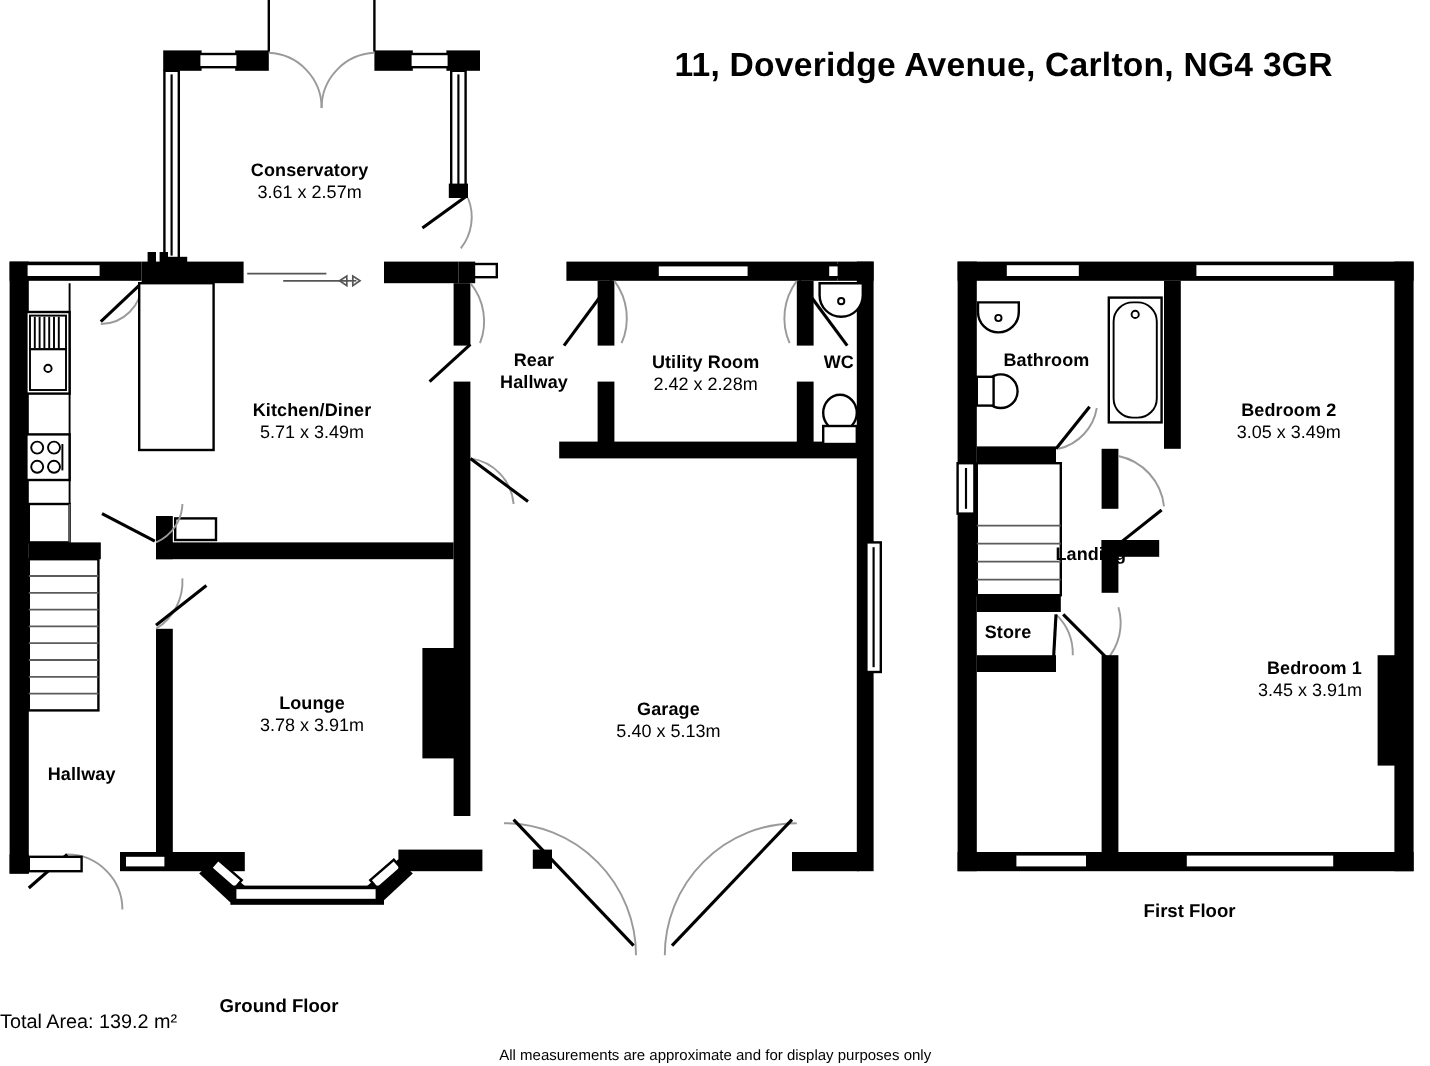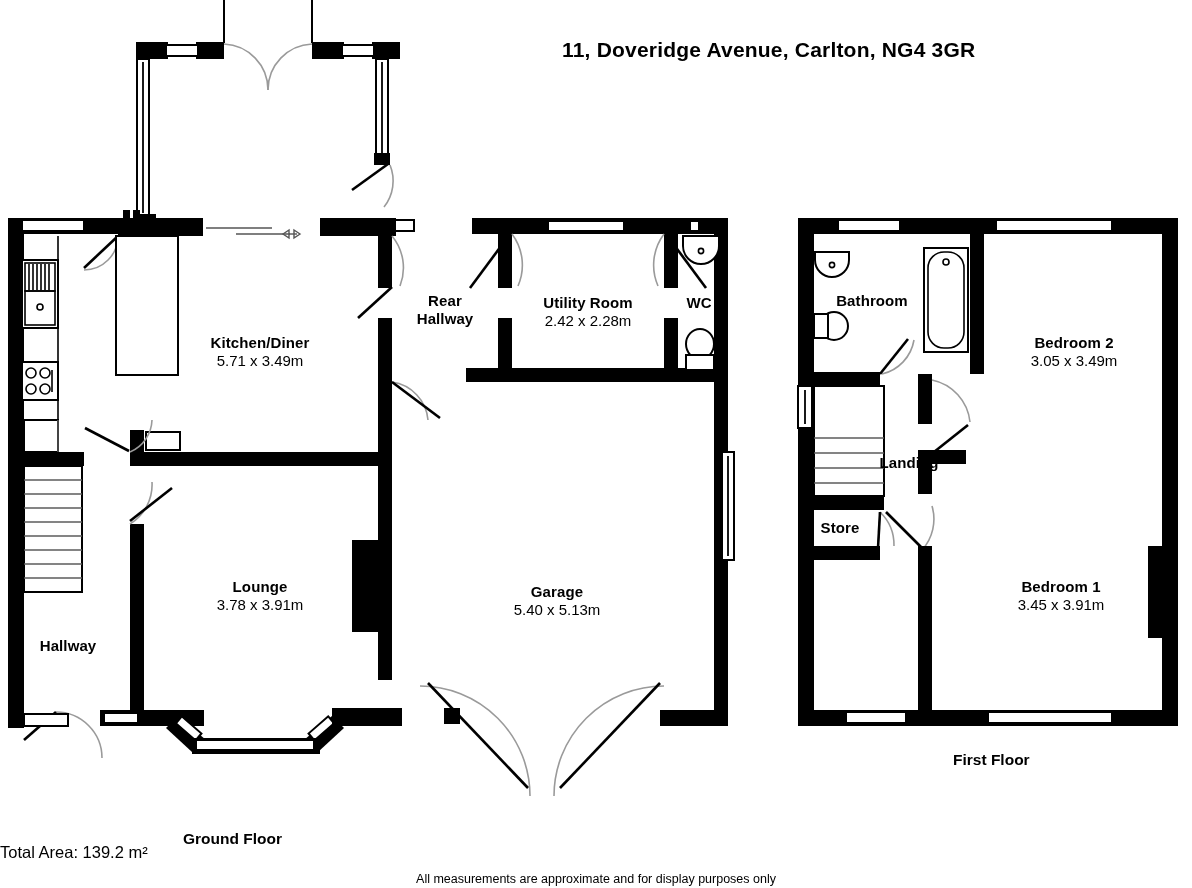--- a/index.html
+++ b/index.html
@@ -50,21 +50,21 @@
     letter-spacing: 0.1px;
   }
   .lbl .dim {
     display: block;
     font-weight: normal;
     font-size: 15px;
   }
   #page-title {
     position: absolute;
     left: 562px; top: 38px;
-    font-size: 21px;
+    font-size: 28px;
     font-weight: bold;
     letter-spacing: 0.2px;
     white-space: nowrap;
   }
   .floor-caption {
     position: absolute;
     font-size: 15.5px;
     font-weight: bold;
     white-space: nowrap;
   }
@@ -363,20 +363,24 @@
       <g>
         <rect class="wall" x="918" y="546" width="14" height="168"></rect>
 
         <rect class="wall" x="1148" y="546" width="16" height="92"></rect>
       </g>
     </g>
   </svg>
 
   <div id="page-title">11, Doveridge Avenue, Carlton, NG4 3GR</div>
 
+  <div class="lbl" style="left:183px; top:134px; width:150px;">
+    <span class="nm">Conservatory</span>
+    <span class="dim">3.61 x 2.57m</span>
+  </div>
 
   <div class="lbl" style="left:185px; top:334px; width:150px;">
     <span class="nm">Kitchen/Diner</span>
     <span class="dim">5.71 x 3.49m</span>
   </div>
 
   <div class="lbl" style="left:400px; top:292px; width:90px;">
     <span class="nm">Rear</span>
     <span class="nm">Hallway</span>
   </div>
@@ -414,21 +418,21 @@
   </div>
 
   <div class="lbl" style="left:858px; top:406px; width:102px;margin-top:48px;">
     <span class="nm">Landing</span>
   </div>
 
   <div class="lbl" style="left:812px; top:519px; width:56px;">
     <span class="nm">Store</span>
   </div>
 
-  <div class="lbl" style="left:987px; top:578px; width:148px;">
+  <div class="lbl" style="left:987px; top:549px; width:148px;text-align:right;">
     <span class="nm">Bedroom 1</span>
     <span class="dim">3.45 x 3.91m</span>
   </div>
 
 
   <div class="floor-caption" id="caption-ground">Ground Floor</div>
   <div class="floor-caption" id="caption-first">First Floor</div>
 
   <div id="total-area">Total Area: 139.2 m²</div>
   <div id="disclaimer">All measurements are approximate and for display purposes only</div>

